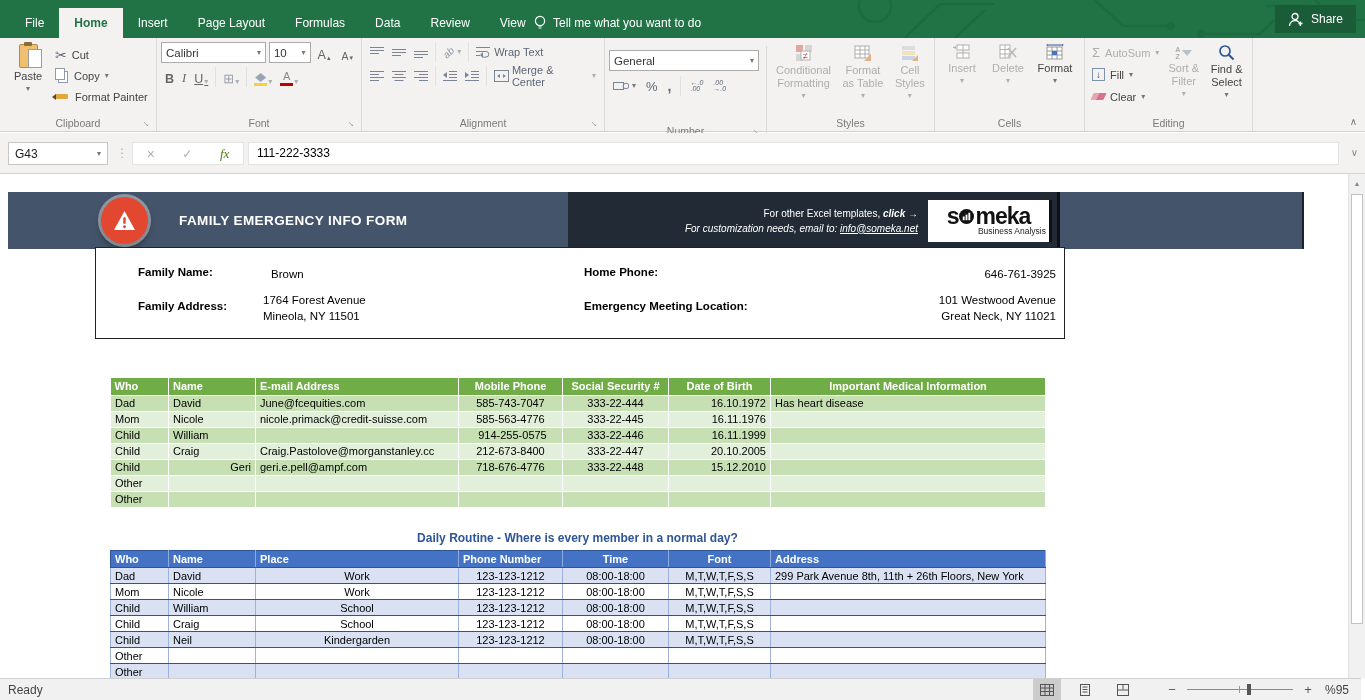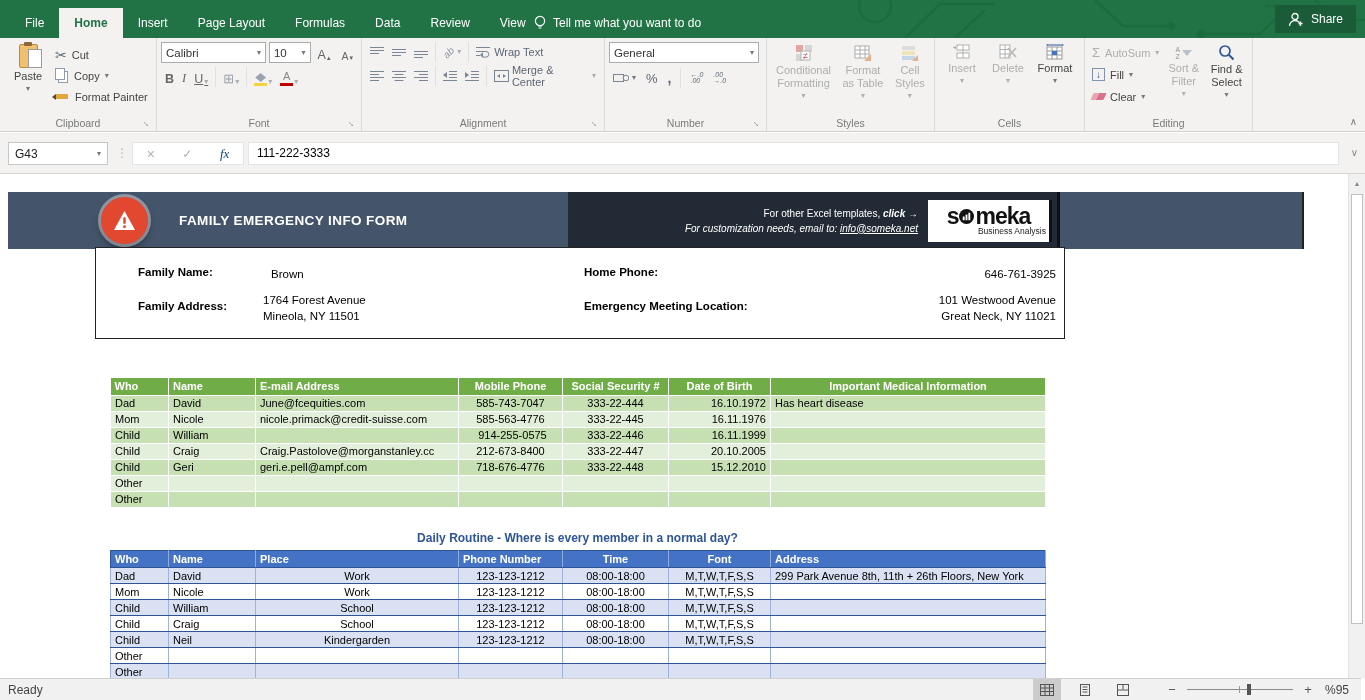--- a/index.html
+++ b/index.html
@@ -51,21 +51,21 @@
   .icon-borders{font-size:13px;color:#9aa2ad;}
   .icon-bucket{width:11px;height:9px;background:#9aa5b1;clip-path:polygon(50% 0,100% 50%,50% 100%,0 50%);}
 
   
   .g-align{width:243px;}
   .abtn{padding:2px 4px;display:flex;align-items:center;gap:3px;height:20px;color:#5d6775;}
   .alnsvg{display:block;}
   .icon-orient{font-size:10px;color:#8a95a3;transform:rotate(-45deg);font-style:italic;}
 
   
-  .g-num{width:162px;}
+  .g-num{width:162px;margin-top:8px;}
   .dec{display:flex;flex-direction:column;font-size:7px;line-height:6.5px;color:#5d6775;font-style:normal;}
 
   
   .g-styles{width:168px;display:flex;}
   .g-cells{width:150px;display:flex;}
   .lbl2{width:72px;}
 
   
   .g-edit{width:168px;display:flex;}
   .icon-sigma{font-size:13px;line-height:12px;}
@@ -74,21 +74,21 @@
   .azbox{display:flex;flex-direction:column;font-size:7px;line-height:7px;font-weight:bold;color:#b3bac2;}
   .funnel{width:0;height:0;border-left:5px solid transparent;border-right:5px solid transparent;border-top:6px solid #b9c0c9;margin-left:2px;}
   .ribbon-collapse{position:absolute;right:8px;bottom:4px;color:#777;font-size:10px;}
 
   
   .formula-row{position:absolute;top:133px;left:0;right:0;height:41px;background:#f3f2f1;border-bottom:1px solid #d4d4d4;}
   .namebox{position:absolute;left:8px;top:9px;width:100px;height:23px;background:#fff;border:1px solid #c6c6c6;display:flex;align-items:center;font-size:12px;color:#222;padding:0 6px;}
   .namebox .crt{margin-left:auto;}
   .fdots{position:absolute;left:116px;top:13px;color:#b0b0b0;font-size:12px;}
   .fbtns{position:absolute;left:132px;top:9px;width:112px;height:23px;background:#fff;border:1px solid #e3e3e3;display:flex;align-items:center;justify-content:space-around;color:#b0b0b0;font-size:12px;}
-  .fx{color:#0c4a6e;font-family:"Liberation Serif",serif;font-style:italic;font-size:13px;}
+  .fx{color:#4d7c0f;font-family:"Liberation Serif",serif;font-style:italic;font-size:13px;}
   .finput{position:absolute;left:248px;top:9px;right:26px;height:23px;background:#fff;border:1px solid #e3e3e3;font-size:12px;color:#000;line-height:21px;padding-left:8px;}
   .fchevron{position:absolute;right:7px;top:14px;color:#888;font-size:10px;}
 
   
   .sheet{position:absolute;top:174px;left:0;right:0;height:504px;background:#fff;overflow:hidden;}
   .vscroll{position:absolute;right:0;top:0;width:17px;height:100%;background:#f1f1f1;border-left:1px solid #e2e2e2;}
   .vs-up{height:18px;display:flex;align-items:center;justify-content:center;color:#888;font-size:7px;}
   .vs-thumb{position:absolute;left:2px;top:20px;width:12px;height:430px;background:#fff;border:1px solid #c1c1c1;}
 
   .banner{position:absolute;left:8px;top:18px;width:1296px;height:57px;display:flex;}
@@ -608,21 +608,21 @@
             <td style="text-align: left;">Child</td>
             <td style="text-align: left;">Craig</td>
             <td style="text-align: left;">Craig.Pastolove@morganstanley.cc</td>
             <td style="text-align: center;">212-673-8400</td>
             <td style="text-align: center;">333-22-447</td>
             <td style="text-align: right;">20.10.2005</td>
             <td style="text-align: left;"></td>
           </tr>
           <tr>
             <td style="text-align: left;">Child</td>
-            <td style="text-align: left;">Geri</td>
+            <td style="text-align: right;">Geri</td>
             <td style="text-align: left;">geri.e.pell@ampf.com</td>
             <td style="text-align: center;">718-676-4776</td>
             <td style="text-align: center;">333-22-448</td>
             <td style="text-align: right;">15.12.2010</td>
             <td style="text-align: left;"></td>
           </tr>
           <tr>
             <td style="text-align: left;">Other</td>
             <td style="text-align: left;"></td>
             <td style="text-align: left;"></td>

